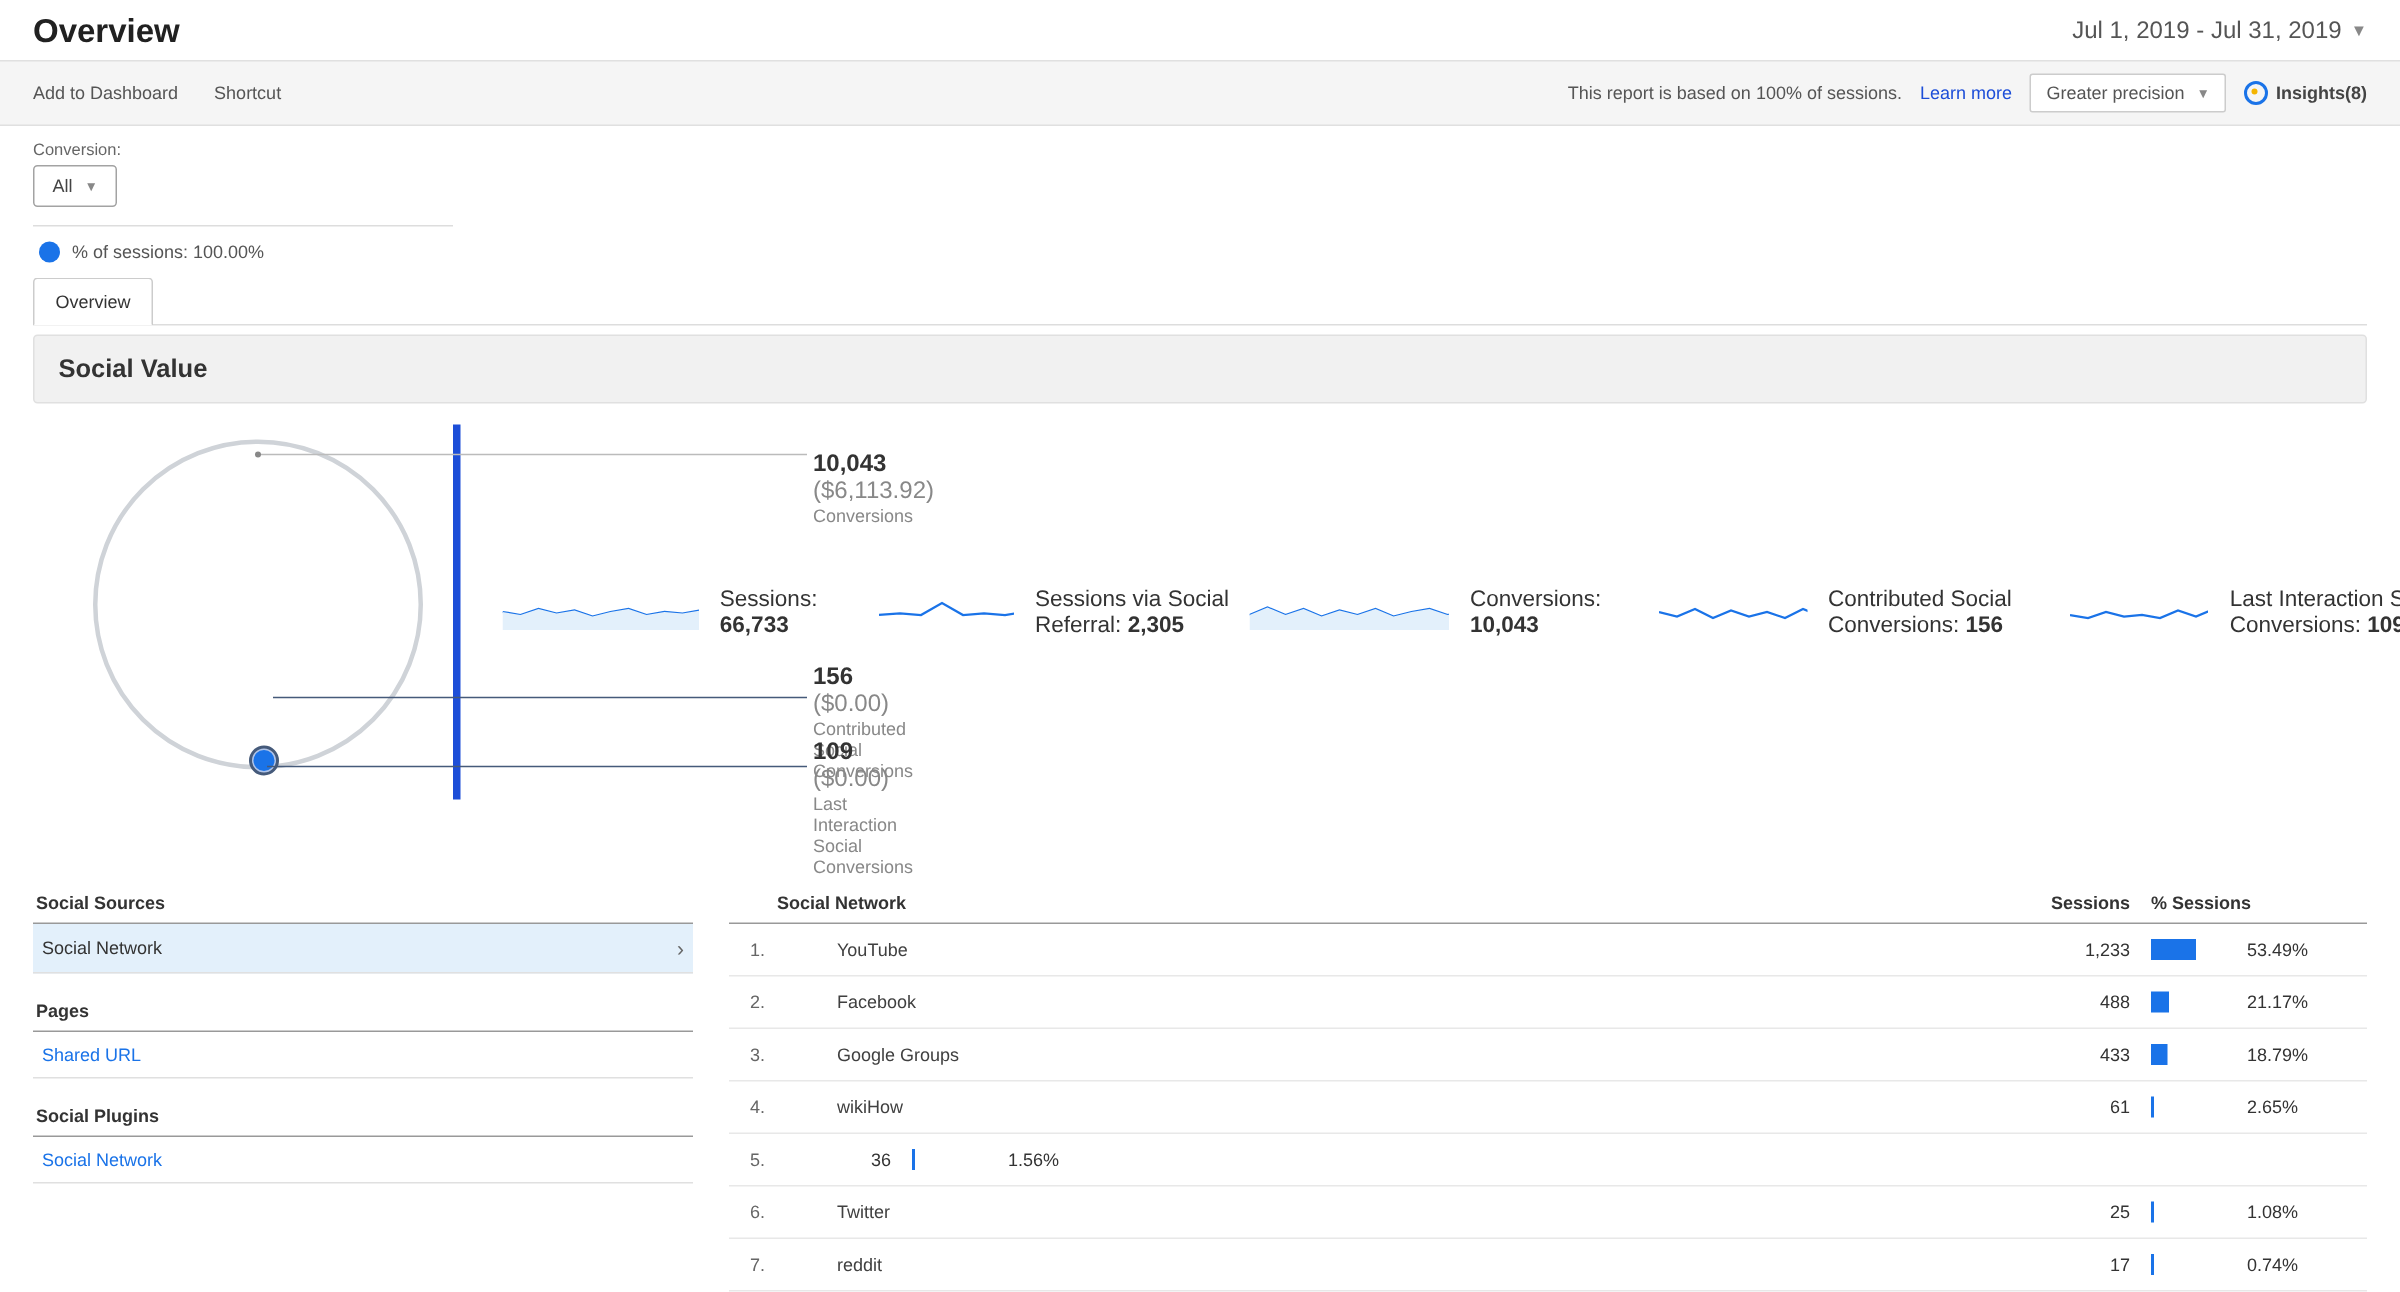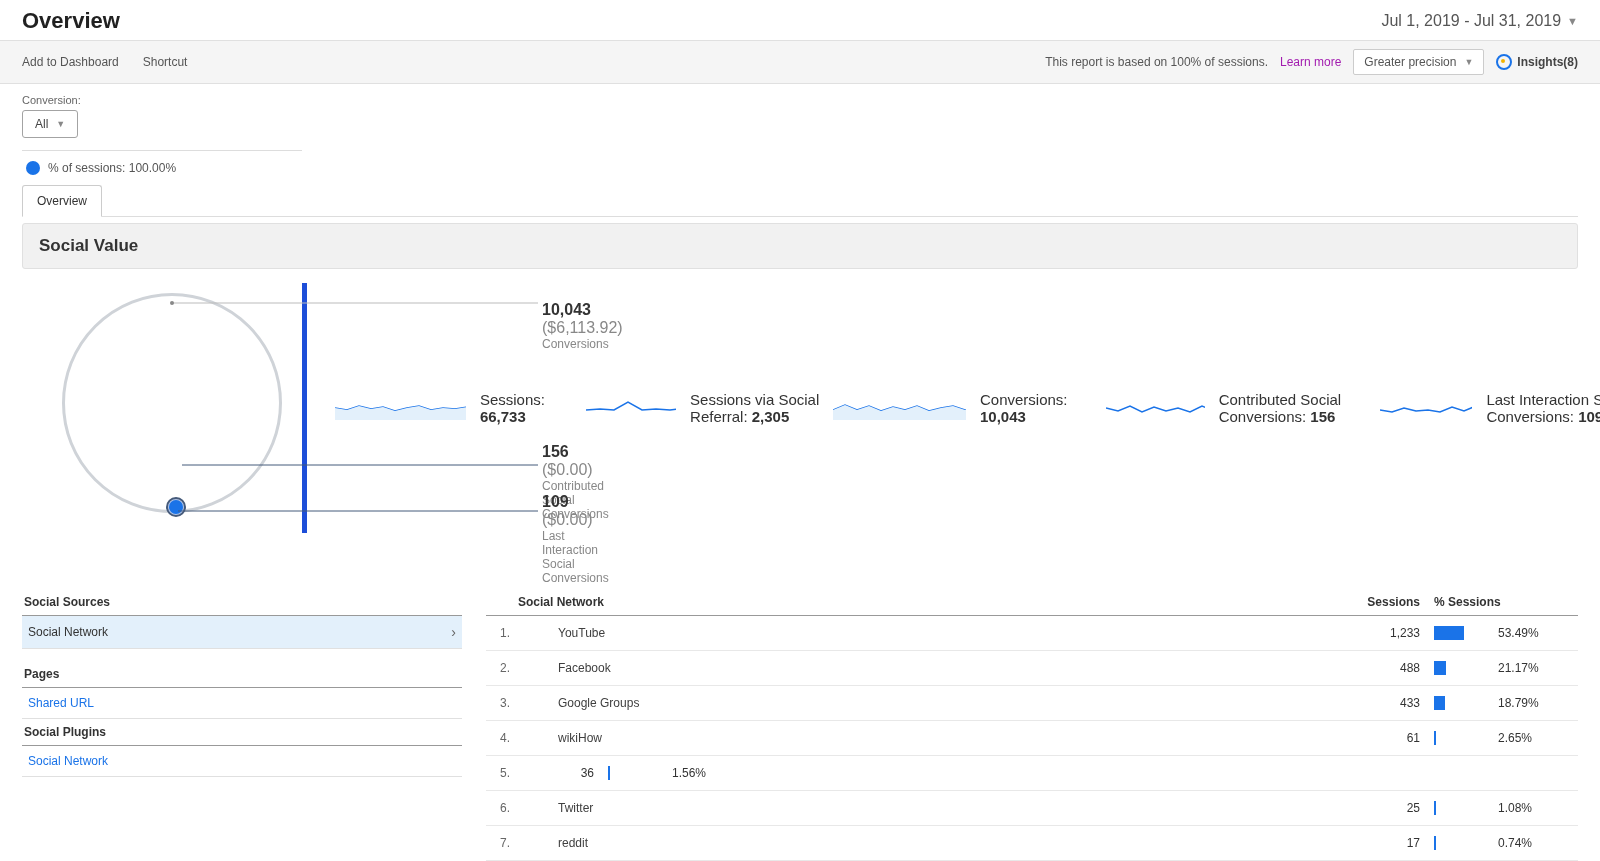--- a/index.html
+++ b/index.html
@@ -34,21 +34,21 @@
   justify-content: space-between;
   align-items: center;
   background: #f5f5f5;
   border-top: 1px solid #e0e0e0;
   border-bottom: 1px solid #e0e0e0;
   padding: 8px 22px;
 }
 .toolbar-left { display: flex; gap: 24px; }
 .toolbar-left span { font-size: 12px; color: #555; cursor: pointer; }
 .toolbar-right { display: flex; align-items: center; gap: 12px; font-size: 12px; color: #555; }
-.learn-more { color: #a21caf; cursor: pointer; }
+.learn-more { color: #1d4ed8; cursor: pointer; }
 .precision-btn {
   border: 1px solid #ccc;
   background: #fff;
   padding: 5px 10px;
   border-radius: 2px;
   display: flex;
   align-items: center;
   cursor: pointer;
   font-size: 12px;
   color: #555;
@@ -339,21 +339,21 @@
   </div>
 
   <div class="lower-row">
     <div class="lower-left">
       <div class="section-hdr">Social Sources</div>
       <div class="section-item selected">
         <span>Social Network</span>
       </div>
       <div class="section-hdr" style="margin-top:12px">Pages</div>
       <div class="section-item">Shared URL</div>
-      <div class="section-hdr" style="margin-top:0">Social Plugins</div>
+      <div class="section-hdr" style="margin-top:12px">Social Plugins</div>
       <div class="section-item">Social Network</div>
     </div>
 
     <div class="lower-right">
       <div class="table-head">
         <div class="col-idx"></div>
         <div class="col-name">Social Network</div>
         <div class="col-sessions">Sessions</div>
         <div class="col-pct">% Sessions</div>
       </div>

